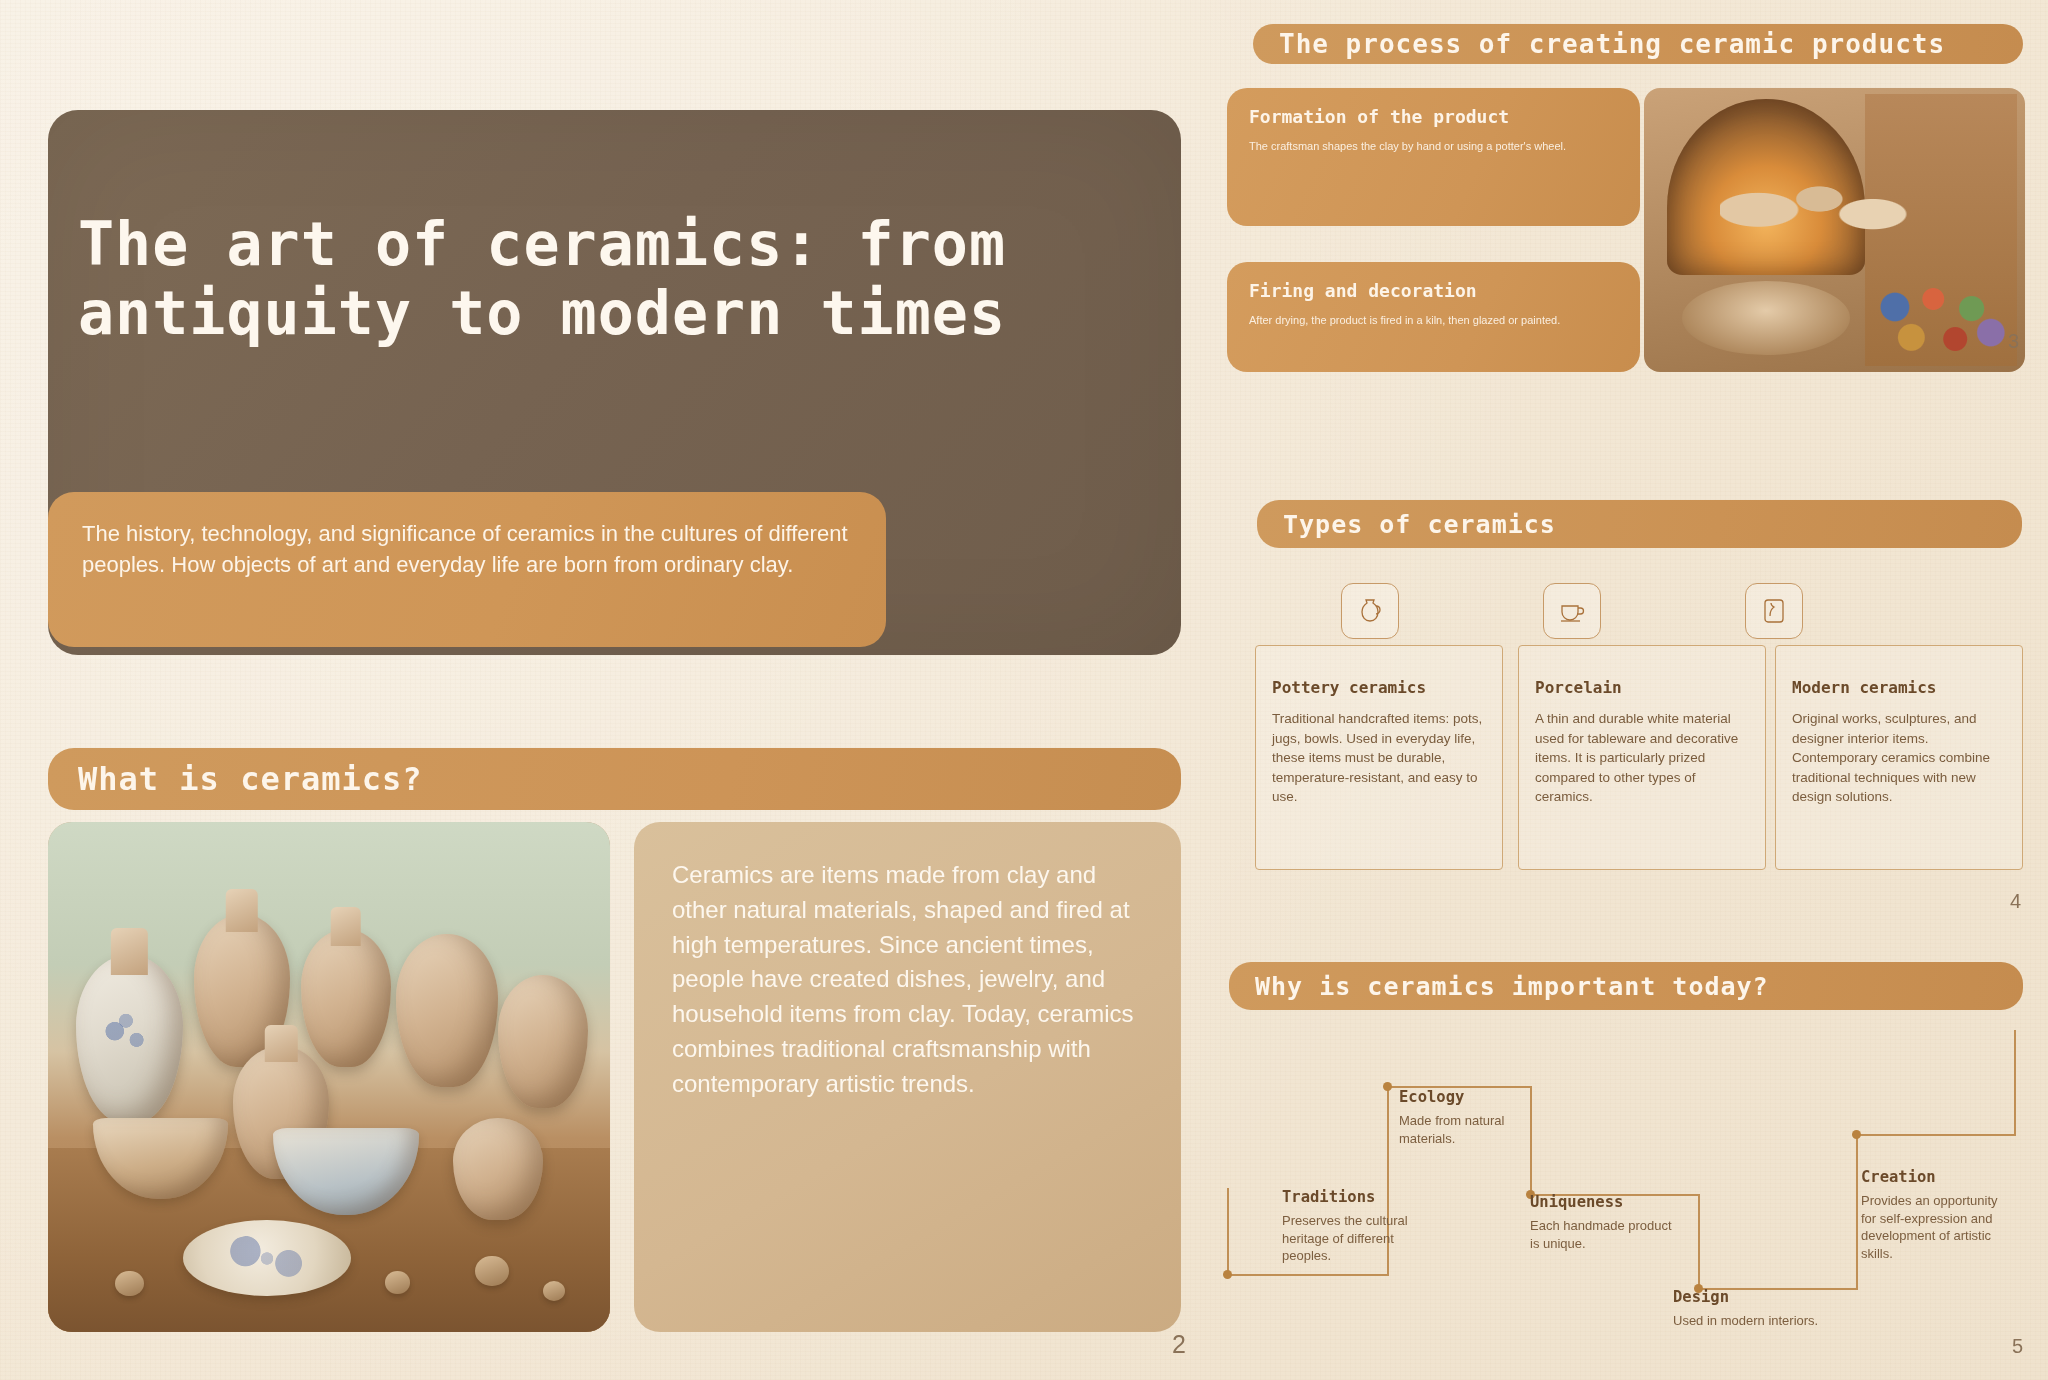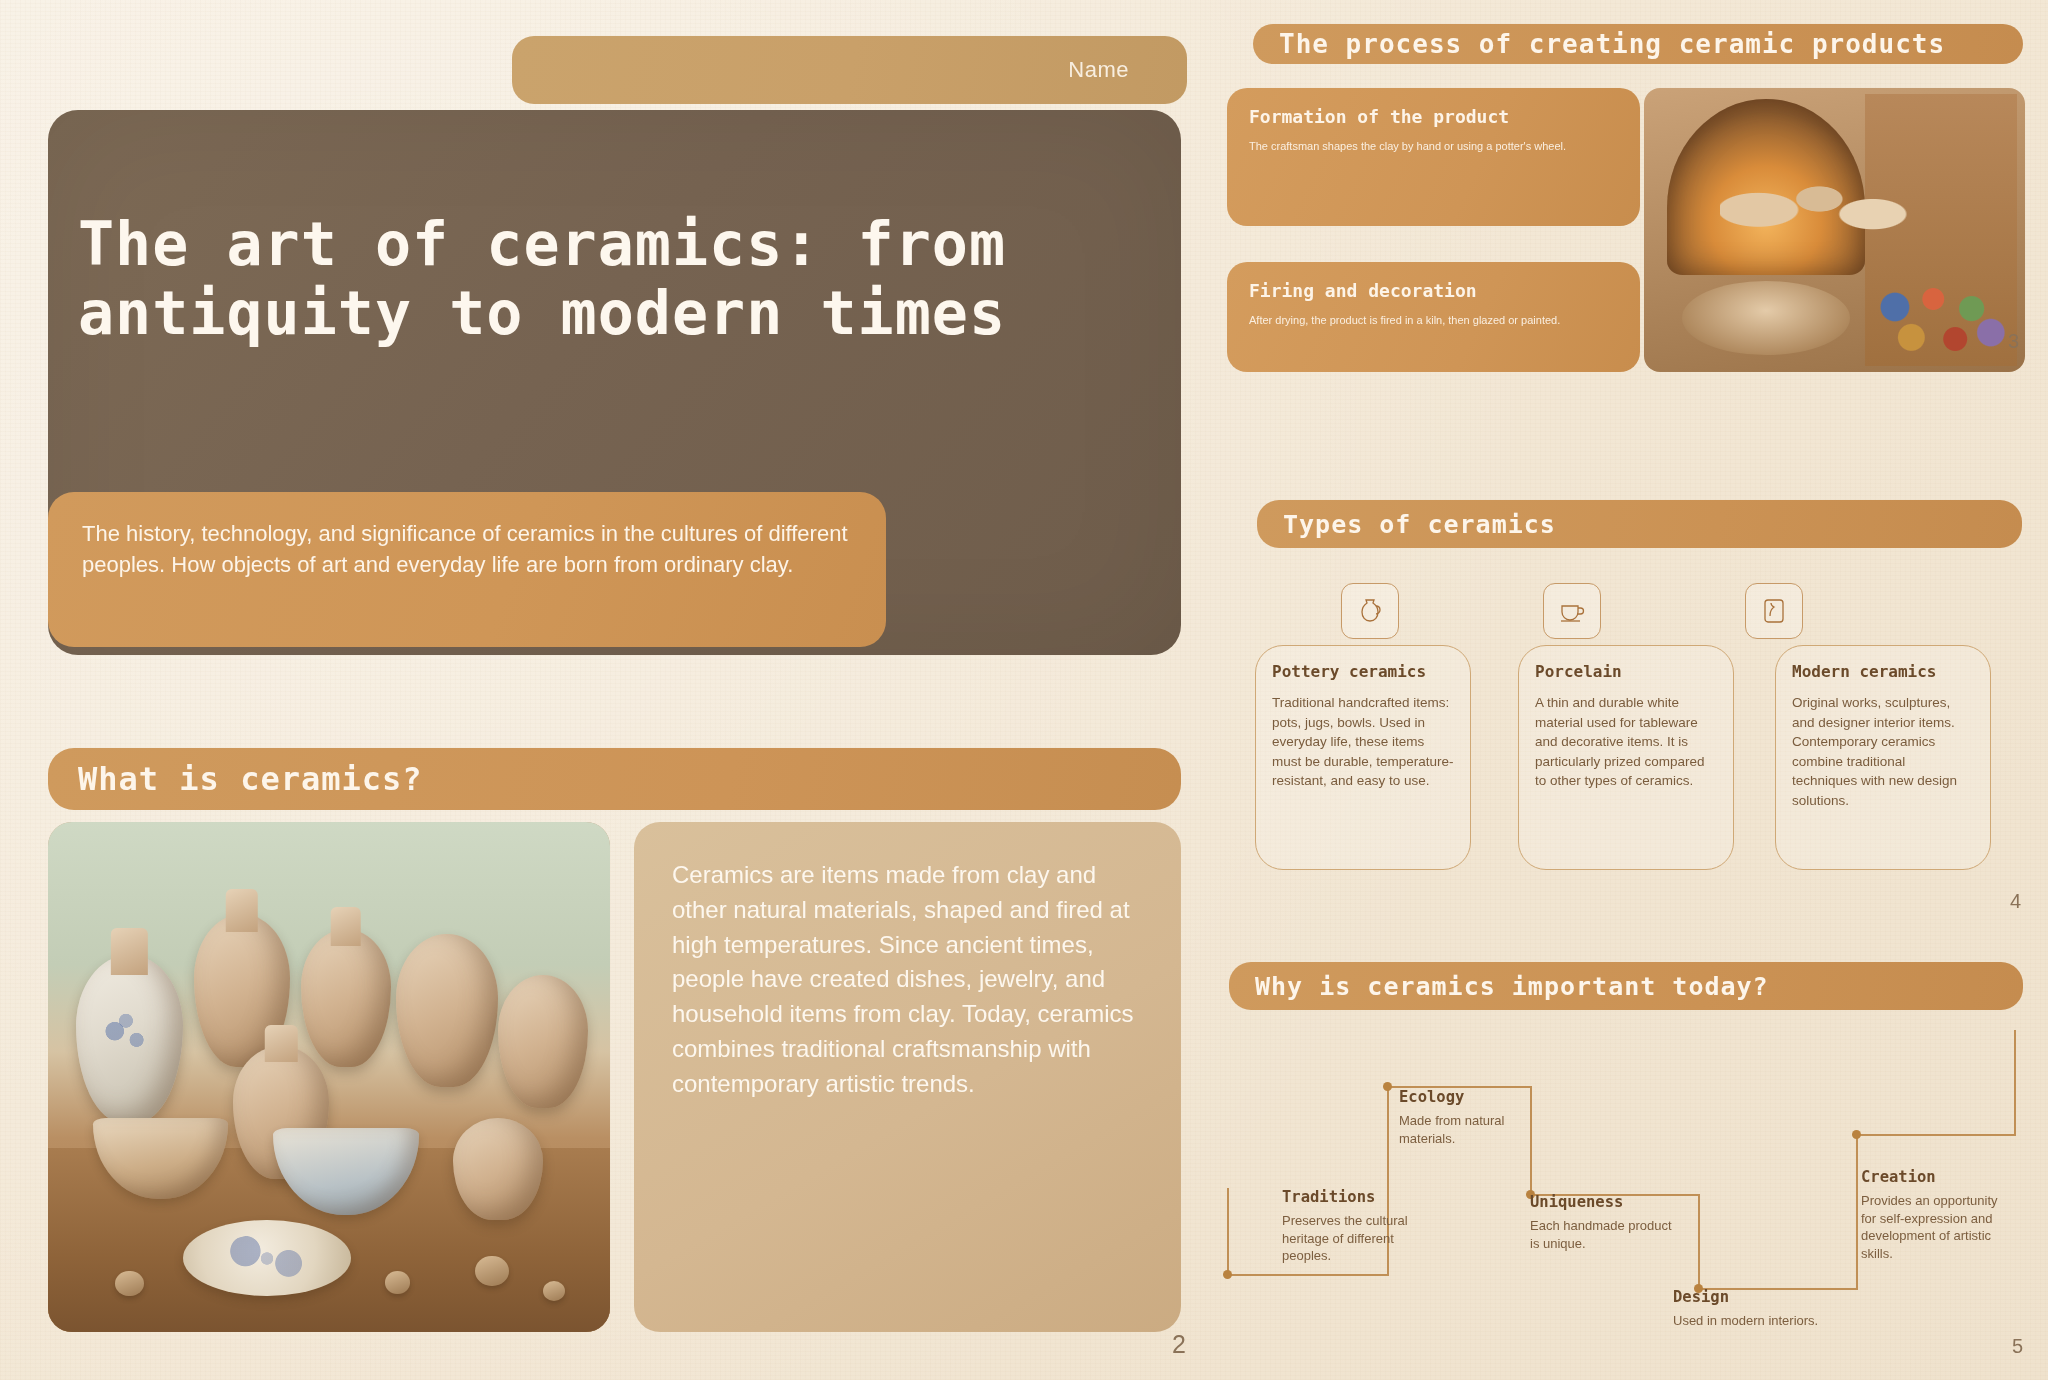--- a/index.html
+++ b/index.html
@@ -194,45 +194,42 @@
   .pg { position: absolute; color: #8a7258; font-size: 20px; }
 
   .types-head { left: 1257px; top: 500px; width: 765px; height: 48px; font-size: 25px; }
   .type-icon {
     position: absolute; width: 58px; height: 56px; border-radius: 12px;
     border: 1.6px solid #c79a68; background: rgba(255,255,255,0.25);
     display: flex; align-items: center; justify-content: center;
     color: #a9713a;
   }
   .type-card {
-    position: absolute; width: 216px; height: 225px;
-    border-radius: 28px; border: 1.6px solid #cfa876;
+    position: absolute; width: 248px; height: 225px;
+    border-radius: 4px; border: 1.6px solid #cfa876;
     background: rgba(255,255,255,0.18);
-    padding: 16px 16px;
+    padding: 32px 16px;
   }
   .type-card .t { font-family: "DejaVu Sans Mono", monospace; font-weight: 700; font-size: 16px; color: #6b4a2a; margin-bottom: 12px; }
   .type-card .d { font-size: 13.5px; line-height: 1.45; color: #7a5c3d; }
 
   .why-head { left: 1229px; top: 962px; width: 794px; height: 48px; font-size: 25px; }
   .tl-node { position: absolute; }
   .tl-node .t { font-family: "DejaVu Sans Mono", monospace; font-weight: 700; font-size: 15.5px; color: #6b4a2a; margin-bottom: 6px; }
   .tl-node .d { font-size: 13px; line-height: 1.35; color: #7c5e3f; }
   .tl-line { position: absolute; background: #c08f55; }
   .tl-dot { position: absolute; width: 9px; height: 9px; border-radius: 50%; background: #b9823f; }
 </style>
 </head>
 <body>
 
 <div class="page">
 
   <div class="col-left">
 
-    <div class="name-bar">
-      <span>Name</span>
-    </div>
 
     <div class="hero">
       <div class="hero-title">The art of ceramics: from antiquity to modern times</div>
     </div>
 
     <div class="hero-sub">
       <span>The history, technology, and significance of ceramics in the cultures of different peoples. How objects of art and everyday life are born from ordinary clay.</span>
     </div>
 
     <div class="sec-head left-sec-head">

